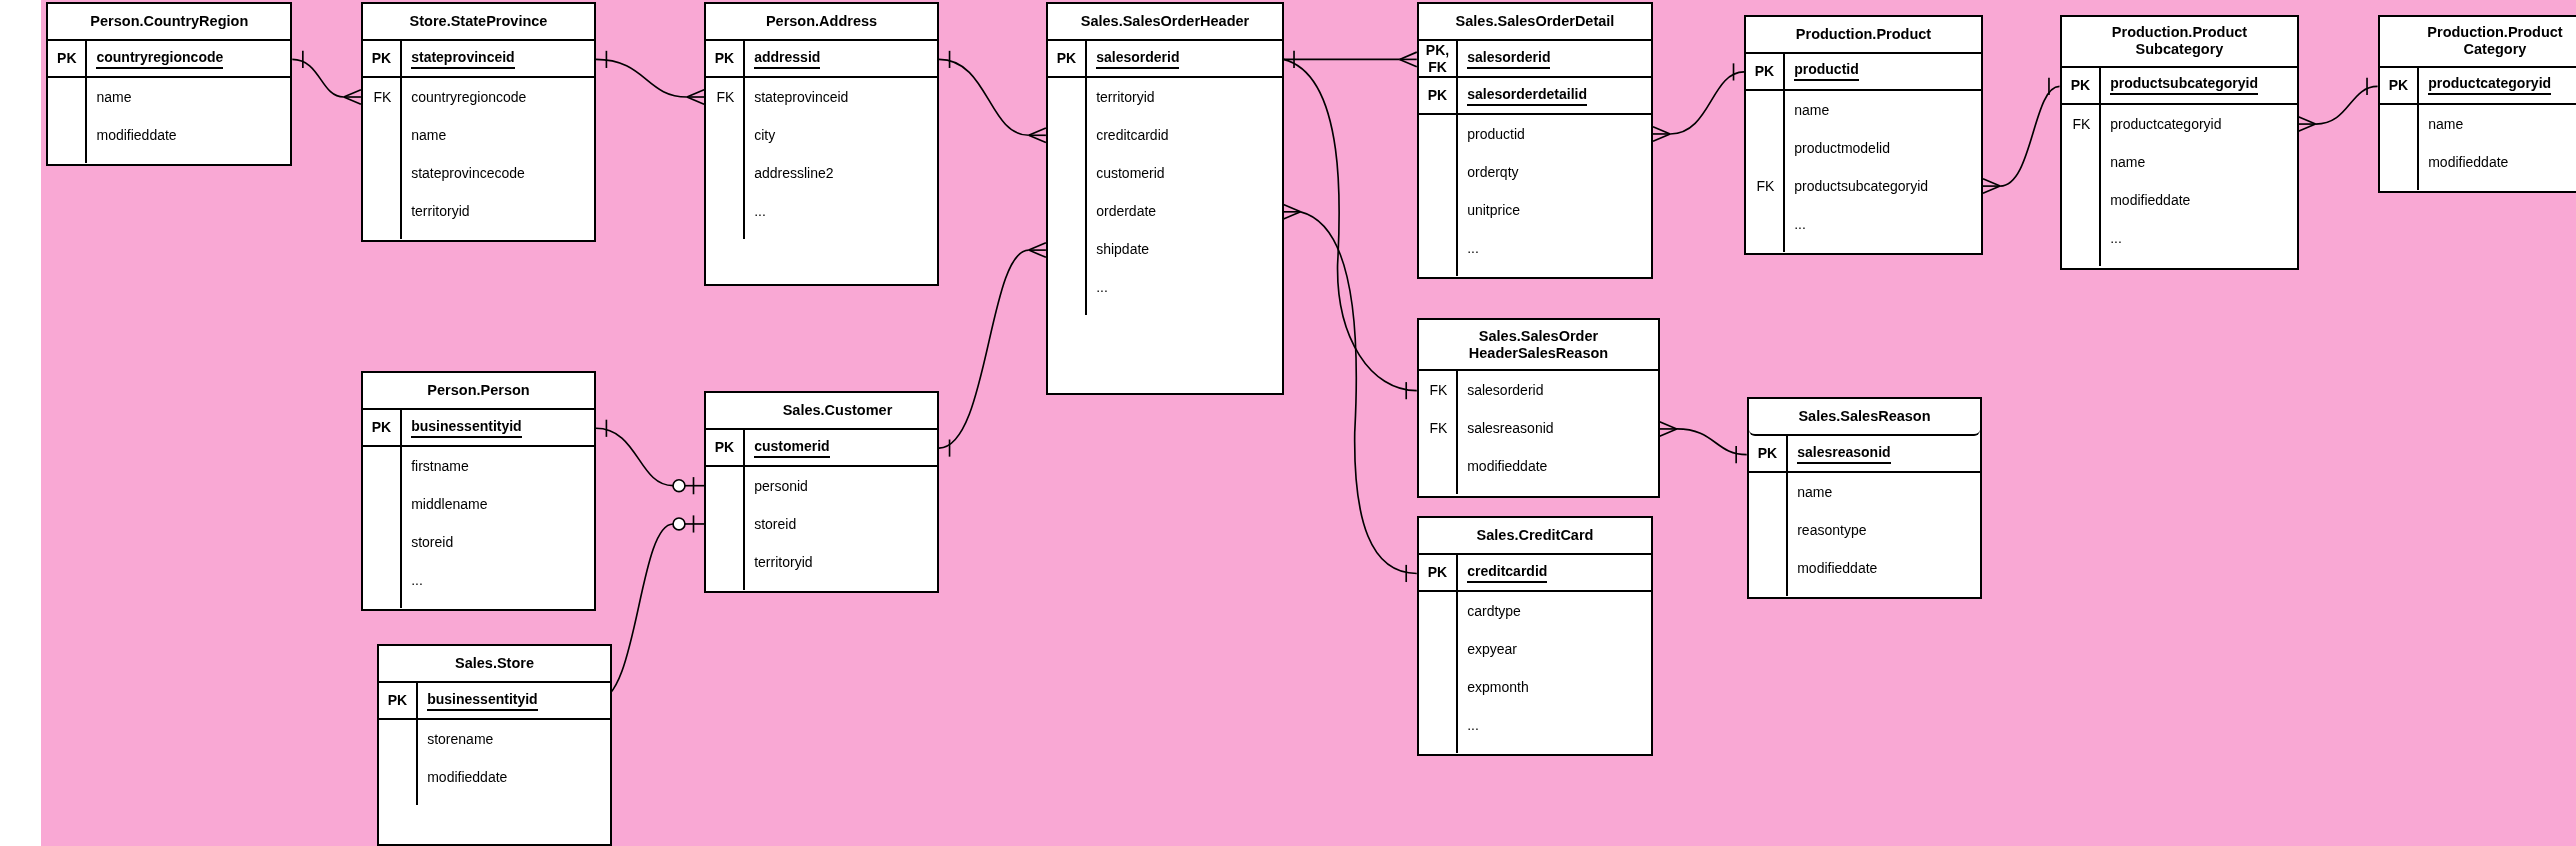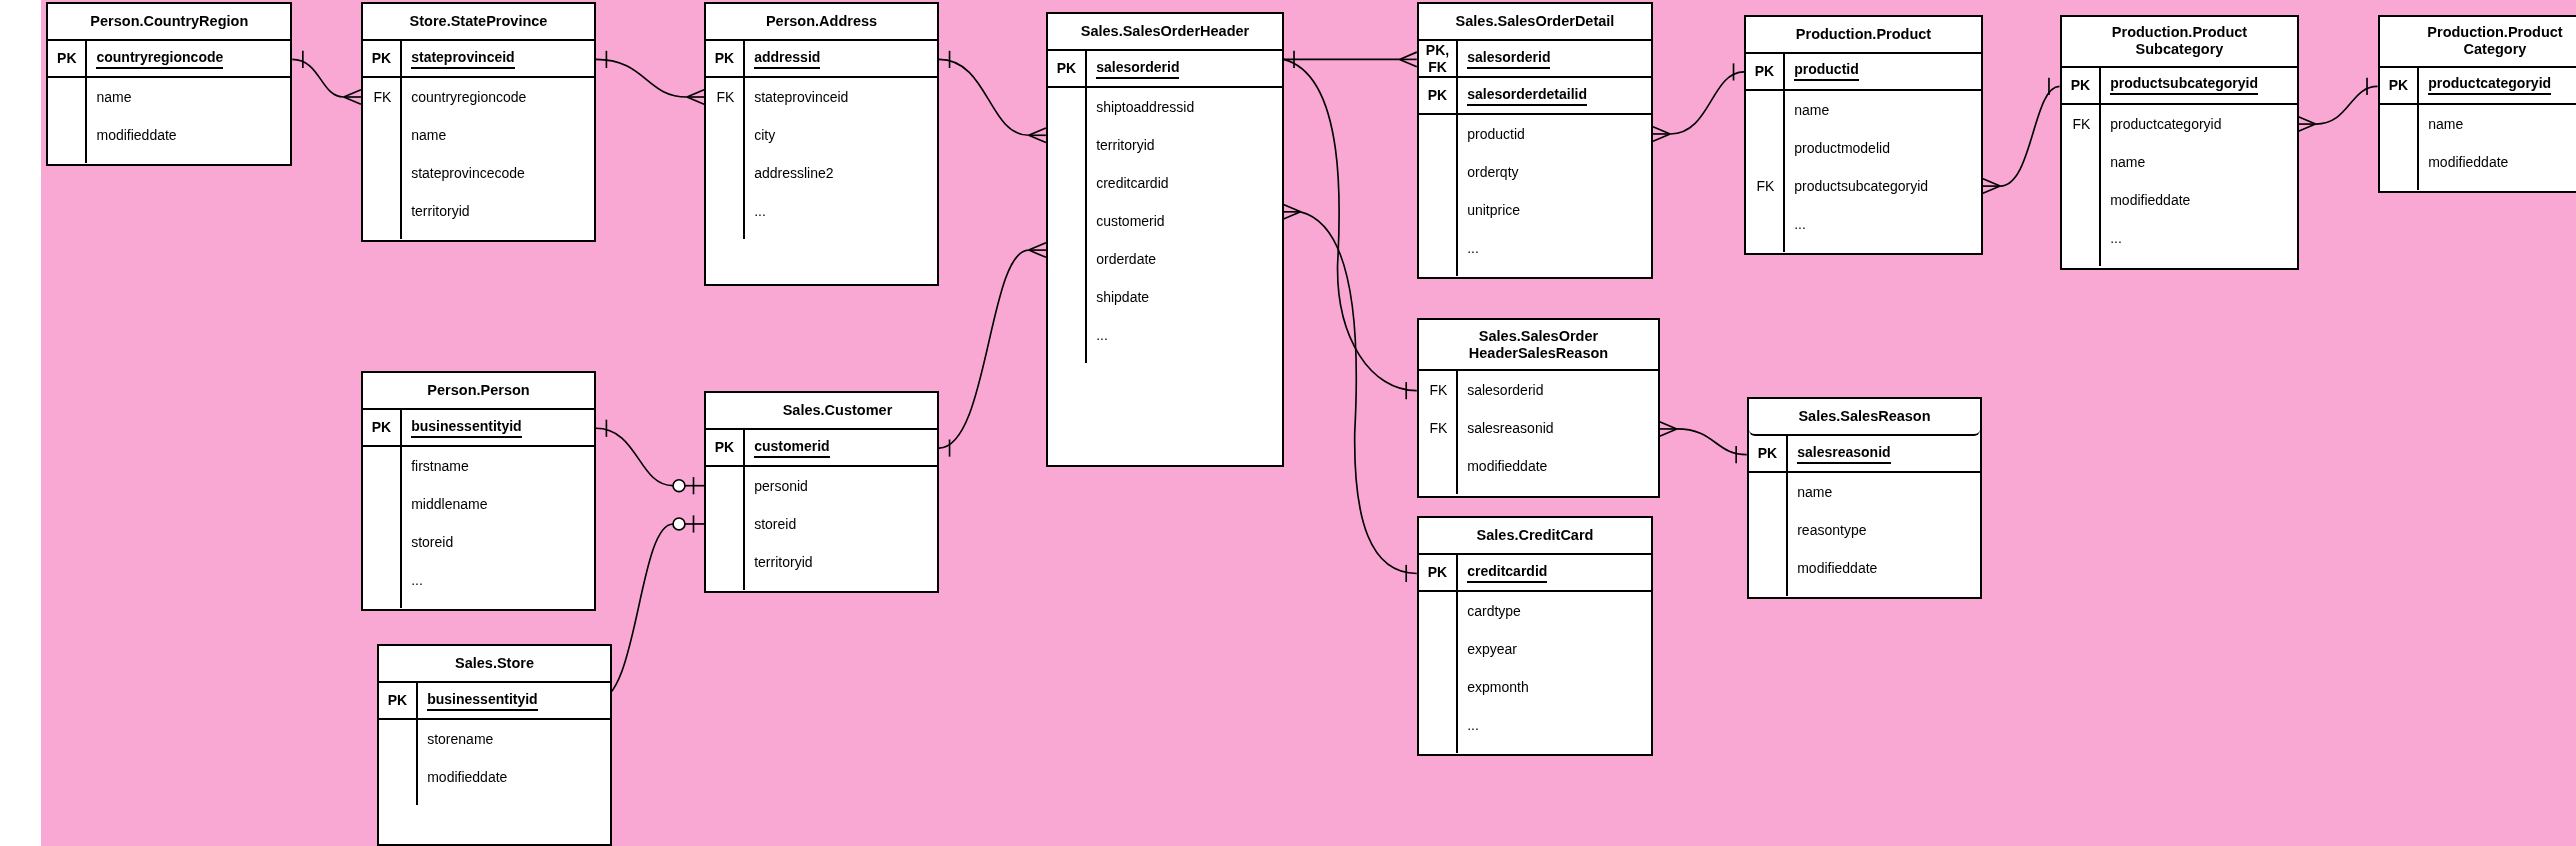--- a/index.html
+++ b/index.html
@@ -256,38 +256,34 @@
         <div class="brow">
           <div class="tag"></div>
           <div class="attr">addressline2</div>
         </div>
         <div class="brow">
           <div class="tag"></div>
           <div class="attr">...</div>
         </div>
       </div>
     </div>
-    <div class="table" style="left: 1005px; top: 12px; width: 238px; height: 455px;">
+    <div class="table" style="left: 1005px; top: 2px; width: 238px; height: 393px;">
       <div class="title" style="height: 37px;">
         <div>Sales.SalesOrderHeader</div>
       </div>
       <div class="krow">
         <div class="tag">
           <div>PK</div>
         </div>
         <div class="attr">
           <span class="pkname">salesorderid</span>
         </div>
       </div>
       <div class="tbody">
         <div class="vdiv"></div>
-        <div class="brow">
-          <div class="tag"></div>
-          <div class="attr">shiptoaddressid</div>
-        </div>
         <div class="brow">
           <div class="tag"></div>
           <div class="attr">territoryid</div>
         </div>
         <div class="brow">
           <div class="tag"></div>
           <div class="attr">creditcardid</div>
         </div>
         <div class="brow">
           <div class="tag"></div>

